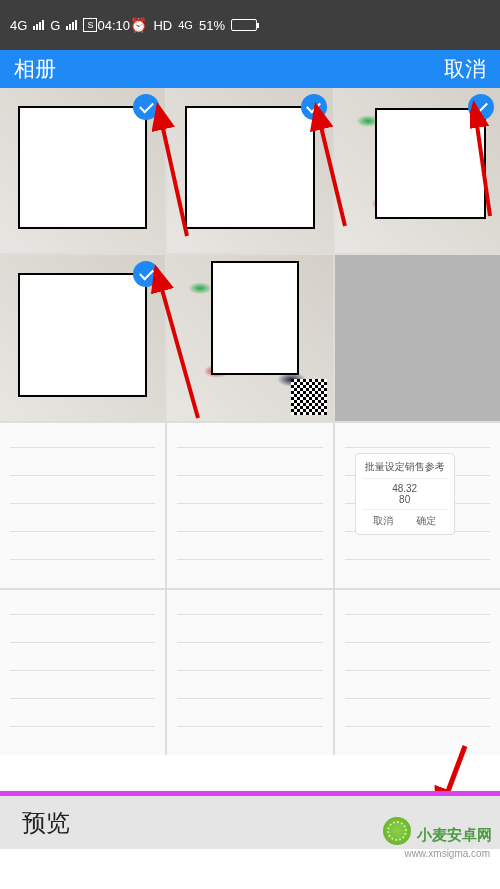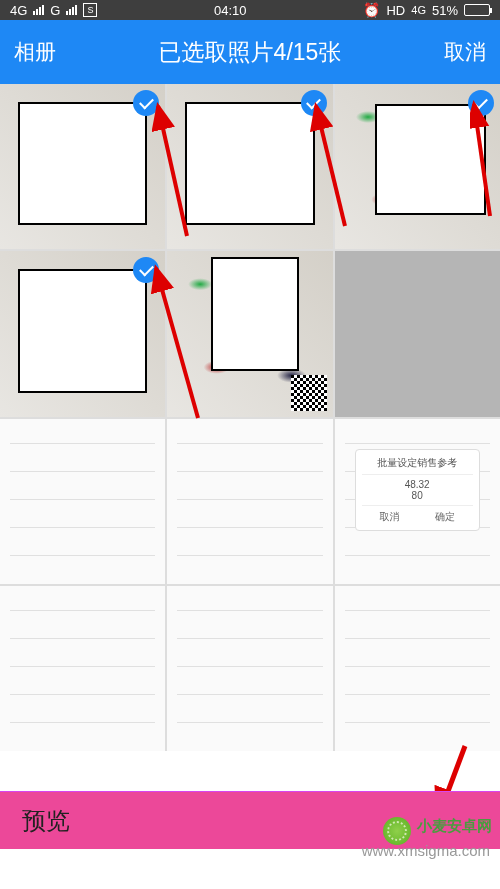--- a/index.html
+++ b/index.html
@@ -1,28 +1,28 @@
 <!DOCTYPE html>
 <html><head>
 <meta charset="utf-8">
 <style>
 *{margin:0;padding:0;box-sizing:border-box}
 body{width:500px;height:889px;font-family:-apple-system,sans-serif;background:#fff;position:relative;overflow:hidden}
-.statusbar{height:20px;background:#3e3e3e;color:#fff;display:flex;align-items:center;justify-content:space-between;padding:0 10px;font-size:13px}
+.statusbar{height:50px;background:#3e3e3e;color:#fff;display:flex;align-items:center;justify-content:flex-start;padding:0 10px;font-size:13px}
 .sb-left{display:flex;align-items:center;gap:6px}
 .sb-right{display:flex;align-items:center;gap:6px}
 .sig{display:inline-flex;align-items:flex-end;gap:1px}
 .sig i{width:2px;background:#fff;display:inline-block}
 .sig i:nth-child(1){height:4px}.sig i:nth-child(2){height:6px}.sig i:nth-child(3){height:8px}.sig i:nth-child(4){height:10px}
 .bat{width:26px;height:12px;border:1px solid #fff;border-radius:2px;position:relative}
 .bat::after{content:"";position:absolute;right:-3px;top:3px;width:2px;height:5px;background:#fff}
 .bat-fill{height:100%;width:51%;background:#fff}
 .sicon{width:14px;height:14px;border:1px solid #fff;font-size:9px;display:inline-flex;align-items:center;justify-content:center}
 .alarm{font-size:14px}
-.navbar{height:64px;background:#1e88f5;color:#fff;display:flex;align-items:center;justify-content:space-between;padding:0 14px;font-size:21px}
+.navbar{height:38px;background:#1e88f5;color:#fff;display:flex;align-items:center;justify-content:space-between;padding:0 14px;font-size:21px}
 .navtitle{font-size:23px}
 .grid{display:grid;grid-template-columns:repeat(3,1fr);gap:2px;background:#ddd}
 .cell{aspect-ratio:1/1;background:#eee;position:relative;overflow:hidden}
 .cell.shoes{background:linear-gradient(45deg,#e8e6e2 0%,#d4d0c8 100%)}
 .cell.shoes::before{content:"";position:absolute;inset:0;background:
  radial-gradient(20px 10px at 20% 20%,#2a4 0%,transparent 60%),
  radial-gradient(25px 12px at 70% 30%,#111 0%,transparent 60%),
  radial-gradient(22px 11px at 30% 70%,#b22 0%,transparent 60%),
  radial-gradient(24px 12px at 75% 75%,#224 0%,transparent 60%)}
 .cell.form{background:#fafafa}
@@ -30,26 +30,26 @@
 .cell.gray{background:#b5b5b5}
 .whitebox{position:absolute;background:#fff;border:2px solid #000}
 .wb1{left:18px;top:18px;right:18px;bottom:24px}
 .check{position:absolute;top:6px;right:6px;width:26px;height:26px;border-radius:50%;background:#1e88f5;display:flex;align-items:center;justify-content:center}
 .check::after{content:"";width:11px;height:6px;border-left:2.5px solid #fff;border-bottom:2.5px solid #fff;transform:rotate(-45deg);margin-top:-3px}
 .arrow{position:absolute;pointer-events:none}
 .arrow svg{display:block}
 .qr{position:absolute;right:6px;bottom:6px;width:36px;height:36px;background:
  repeating-linear-gradient(#000 0 3px,#fff 3px 6px),
  repeating-linear-gradient(90deg,#000 0 3px,#fff 3px 6px);background-blend-mode:difference}
-.bottombar{position:absolute;left:0;right:0;bottom:40px;height:58px;background:#ec4899;border-top:1px solid #d946ef;display:flex;align-items:center;padding:0 22px;font-size:24px;color:#222}
-.watermark{position:absolute;right:8px;bottom:44px;display:flex;align-items:flex-start;gap:6px;font-size:15px;color:#4a9c3f;font-weight:600}
+.bottombar{position:absolute;left:0;right:0;bottom:40px;height:58px;background:#e5e5e5;border-top:5px solid #d946ef;display:flex;align-items:center;padding:0 22px;font-size:24px;color:#222}
+.watermark{position:absolute;right:8px;bottom:44px;display:flex;align-items:flex-end;gap:6px;font-size:15px;color:#4a9c3f;font-weight:600}
 .wm-icon{width:28px;height:28px;border-radius:50%;background:radial-gradient(circle at 50% 50%,#8fd04a 0%,#6ab82e 70%);position:relative}
 .wm-icon::before{content:"";position:absolute;inset:4px;border:2px dotted #cfe8b0;border-radius:50%}
-.wm-url{position:absolute;right:10px;bottom:30px;font-size:15px;color:#999}
-.modal{position:absolute;background:#fff;border:1px solid #ddd;border-radius:4px;padding:6px;font-size:10px;color:#555;text-align:center;width:125px}
+.wm-url{position:absolute;right:10px;bottom:30px;font-size:10px;color:#999}
+.modal{position:absolute;background:#fff;border:1px solid #ddd;border-radius:4px;padding:6px;font-size:10px;color:#555;text-align:center;width:100px}
 .modal hr{border:none;border-top:1px solid #eee;margin:4px 0}
 .mbtns{display:flex;justify-content:space-around;font-size:10px;color:#666;margin-top:4px}
 .bigarrow{position:absolute}
 </style>
 </head>
 <body>
 
 <div class="statusbar">
   <div class="sb-left">
     <span>4G</span>
@@ -73,21 +73,20 @@
     <span class="alarm">⏰</span>
     <span>HD</span>
     <span style="font-size:11px">4G</span>
     <span>51%</span>
     <span class="bat"><span class="bat-fill"></span></span>
   </div>
 </div>
 
 <div class="navbar">
   <span>相册</span>
-  <span class="navtitle">已选取照片4/15张</span>
   <span>取消</span>
 </div>
 
 <div class="grid">
   <div class="cell shoes">
     <div class="whitebox wb1"></div>
     <div class="check"></div>
   </div>
   <div class="cell shoes">
     <div class="whitebox wb1"></div>

